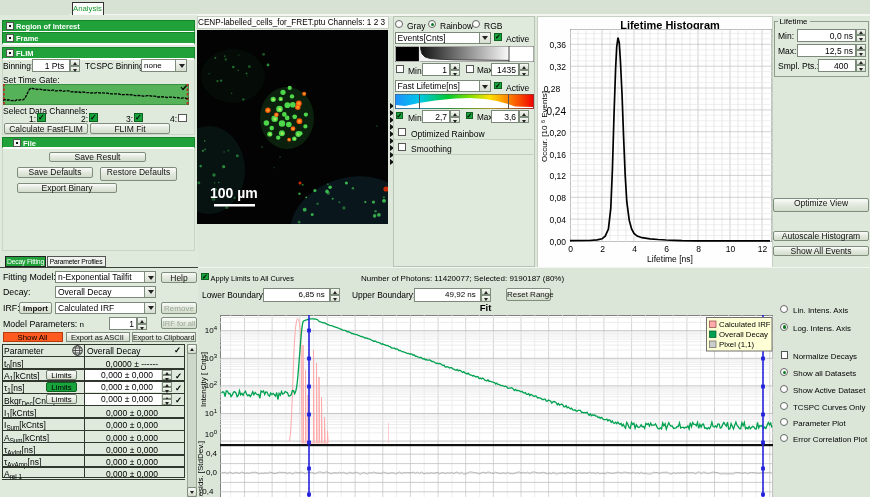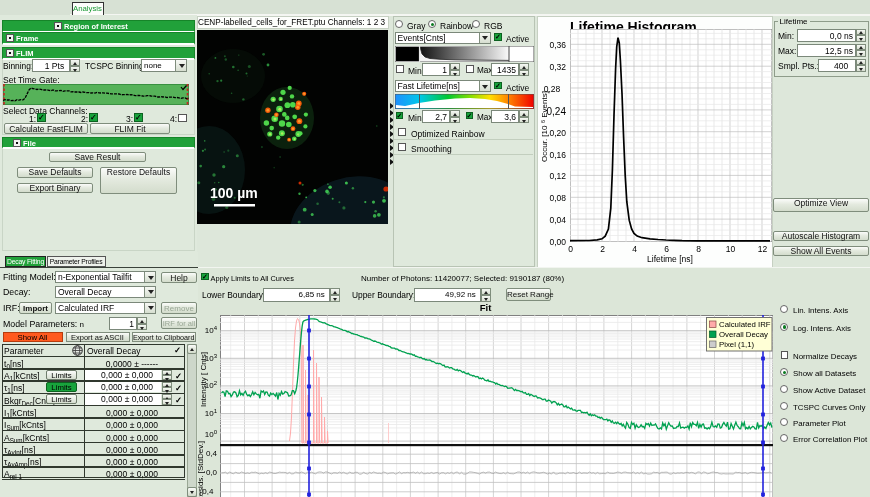--- a/index.html
+++ b/index.html
@@ -34,21 +34,21 @@
 .drop .da:after{content:"";position:absolute;left:2.5px;top:3.5px;border-left:3px solid transparent;border-right:3px solid transparent;border-top:4px solid #222;}
 </style></head>
 <body>
 
 <div class="ab" style="left:0;top:0;width:870px;height:15px;background:#d7e1d4;"></div>
 <div class="ab" style="left:70px;top:13.5px;width:800px;height:2px;background:#f4f6f2;"></div>
 <div class="ab" style="left:71.5px;top:2px;width:32px;height:13px;background:#fdfdfb;border:1px solid #333;border-bottom:none;
  color:#1c9a36;font-size:7.8px;text-align:center;line-height:12px;">Analysis</div>
 
 <div class="ab" style="left:0;top:15px;width:197px;height:252px;background:#dfe9dc;"></div>
-<div class="hdr" style="top:20px;padding-left:48px;"><span class="ic"></span>Region of Interest</div>
+<div class="hdr" style="top:20px;"><span class="ic"></span>Region of Interest</div>
 <div class="hdr" style="top:31.5px;"><span class="ic"></span>Frame</div>
 <div class="hdr" style="top:47px;"><span class="ic"></span>FLIM</div>
 <div class="ab" style="left:2px;top:59px;width:192.5px;height:76px;border:1px solid #c9d5c6;border-top:none;"></div>
 <div class="ab" style="left:2px;top:148px;width:192.5px;height:103px;border:1px solid #c9d5c6;border-top:none;"></div>
 <div class="lbl9" style="left:3px;top:61px;font-size:8.4px;">Binning:</div>
 <div class="inp" style="left:31.5px;top:59px;width:38px;height:13px;line-height:12px;">1 Pts&nbsp;</div>
 <div class="spin" style="left:69.5px;top:59px;height:13px;">
     <div class="up"></div>
     <div class="dn"></div>
   </div>
@@ -70,22 +70,22 @@
 <div class="cbg" style="left:89px;top:113px;width:8.5px;height:8.5px;font-size:8px;line-height:7.5px;">✓</div>
 <div class="lbl" style="left:126px;top:114px;">3:</div>
 <div class="cbg" style="left:134px;top:113px;width:8.5px;height:8.5px;font-size:8px;line-height:7.5px;">✓</div>
 <div class="lbl" style="left:170px;top:114px;">4:</div>
 <div class="cb" style="left:178px;top:113.5px;width:8.5px;height:8.5px;"></div>
 <div class="btn" style="left:4px;top:123px;width:84px;height:11px;line-height:10px;">Calculate FastFLIM</div>
 <div class="btn" style="left:90px;top:123px;width:80px;height:11px;line-height:10px;">FLIM Fit</div>
 <div class="hdr" style="top:137px;height:12px;padding-left:7px;"><span class="ic"></span>File</div>
 <div class="btn" style="left:49px;top:151.5px;width:97px;height:10.5px;line-height:9.5px;">Save Result</div>
 <div class="btn" style="left:17px;top:167px;width:76px;height:10.5px;line-height:9.5px;">Save Defaults</div>
-<div class="btn" style="left:100px;top:167px;width:77px;height:27px;line-height:9.5px;">Restore Defaults</div>
-<div class="btn" style="left:17px;top:182.5px;width:76px;height:10.5px;line-height:9.5px;">Export Binary</div>
+<div class="btn" style="left:100px;top:167px;width:77px;height:14px;line-height:9.5px;">Restore Defaults</div>
+<div class="btn" style="left:17px;top:182.5px;width:100px;height:10.5px;line-height:9.5px;">Export Binary</div>
 
 <div class="ab" style="left:0;top:252px;width:198px;height:245px;background:#dfe9dc;"></div>
 <div class="ab" style="left:5px;top:255.5px;width:41px;height:11px;background:#21a13a;border:1px solid #222;
  color:#fff;font-size:6.8px;letter-spacing:-0.2px;text-align:center;line-height:10px;white-space:nowrap;">Decay Fitting</div>
 <div class="ab" style="left:46.5px;top:255.5px;width:59px;height:11px;background:#eef2ec;border:1px solid #555;
  color:#000;font-size:6.8px;letter-spacing:-0.2px;text-align:center;line-height:10px;white-space:nowrap;">Parameter Profiles</div>
 <div class="ab" style="left:0;top:266.5px;width:198px;height:1.5px;background:#3a423a;"></div>
 <div class="lbl9" style="left:3px;top:272px;">Fitting Model:</div>
 <div class="drop" style="left:55px;top:271px;width:101px;height:12px;line-height:10.5px;">n-Exponential Tailfit<span class="da"></span></div>
 <div class="btn" style="left:161px;top:271.5px;width:36px;height:11px;line-height:10px;">Help</div>
@@ -380,21 +380,21 @@
     <div class="up"></div>
     <div class="dn"></div>
   </div>
 <div class="cb" style="left:398px;top:128px;"></div>
 <div class="lbl" style="left:411px;top:128.5px;">Optimized Rainbow</div>
 <div class="ab" style="left:394px;top:138.5px;width:139px;height:1px;background:#c2cebe;"></div>
 <div class="cb" style="left:398px;top:143px;"></div>
 <div class="lbl" style="left:411px;top:143.5px;">Smoothing</div>
 <div class="ab" style="left:394px;top:154px;width:139px;height:1px;background:#c2cebe;"></div>
 <div class="ab" style="left:536.5px;top:15.5px;width:236px;height:254px;background:#fdfefd;border:1px solid #c6d0c2;"></div>
-<div class="ab" style="left:570px;top:19px;width:200px;font-size:14px;font-weight:bold;">Lifetime Histogram</div>
+<div class="ab" style="left:570px;top:19px;width:200px;text-align:center;font-size:11px;font-weight:bold;">Lifetime Histogram</div>
 <svg class="ab" style="left:569.5px;top:28.5px;" width="202" height="213" viewBox="0 0 202 213">
     <rect x="0" y="0" width="202" height="213" fill="#fff" stroke="#808080" stroke-width="1"></rect>
     <line x1="8.0" y1="0" x2="8.0" y2="213" stroke="#e0e0e0" stroke-width="0.7"></line>
     <line x1="16.0" y1="0" x2="16.0" y2="213" stroke="#e0e0e0" stroke-width="0.7"></line>
     <line x1="24.0" y1="0" x2="24.0" y2="213" stroke="#e0e0e0" stroke-width="0.7"></line>
     <line x1="32.0" y1="0" x2="32.0" y2="213" stroke="#bfbfbf" stroke-width="0.7"></line>
     <line x1="40.0" y1="0" x2="40.0" y2="213" stroke="#e0e0e0" stroke-width="0.7"></line>
     <line x1="48.0" y1="0" x2="48.0" y2="213" stroke="#e0e0e0" stroke-width="0.7"></line>
     <line x1="56.0" y1="0" x2="56.0" y2="213" stroke="#e0e0e0" stroke-width="0.7"></line>
     <line x1="64.0" y1="0" x2="64.0" y2="213" stroke="#bfbfbf" stroke-width="0.7"></line>

